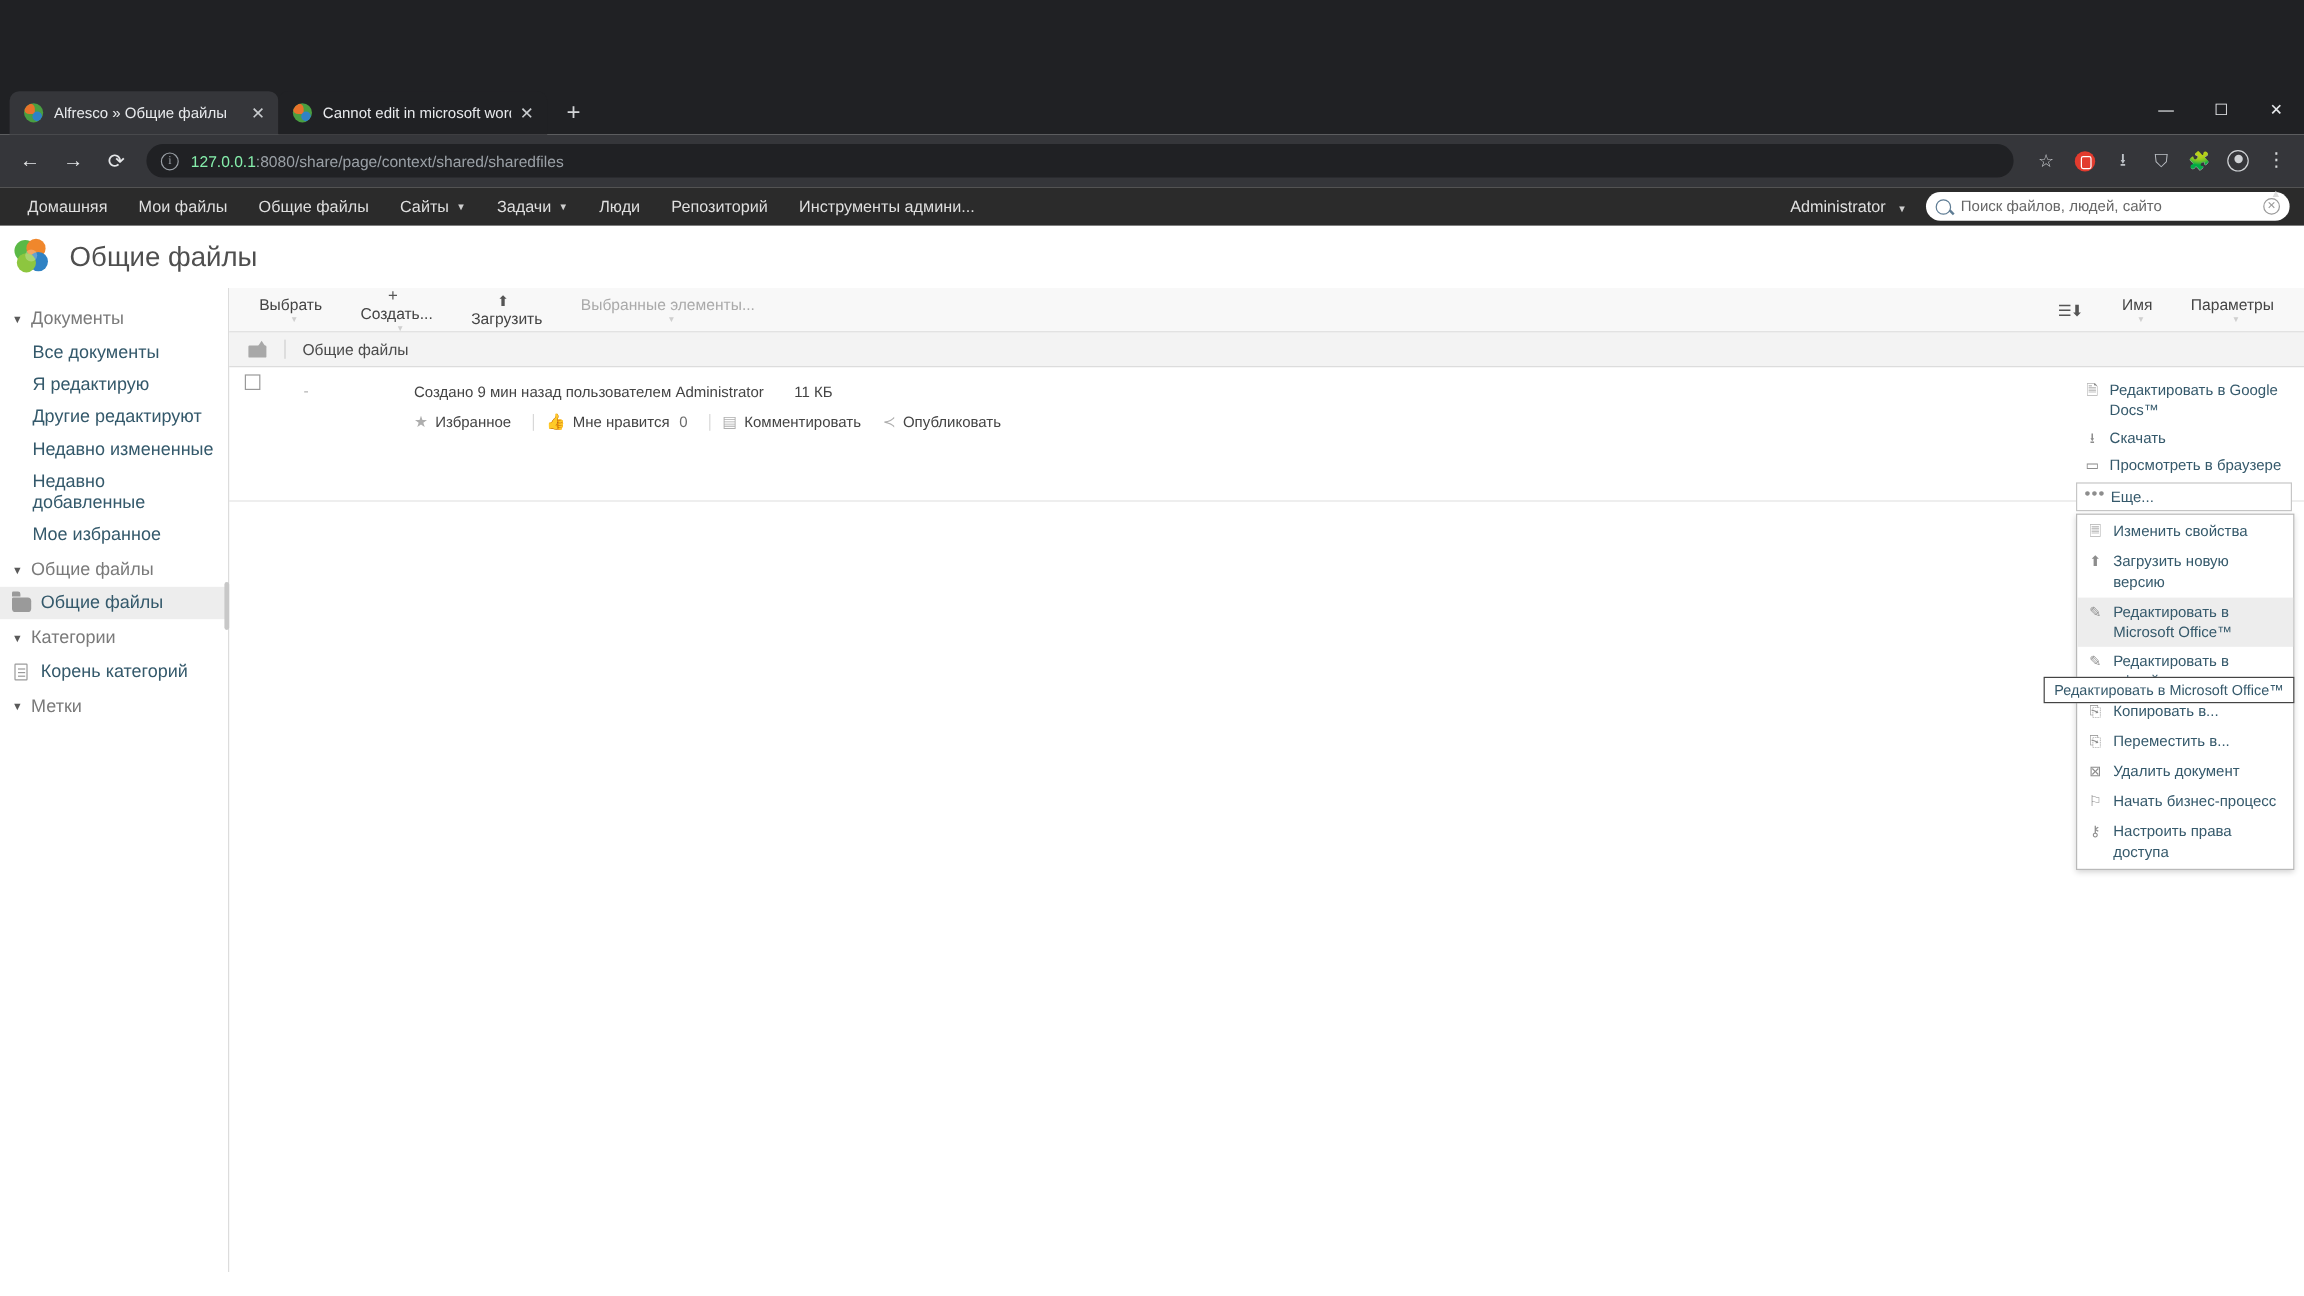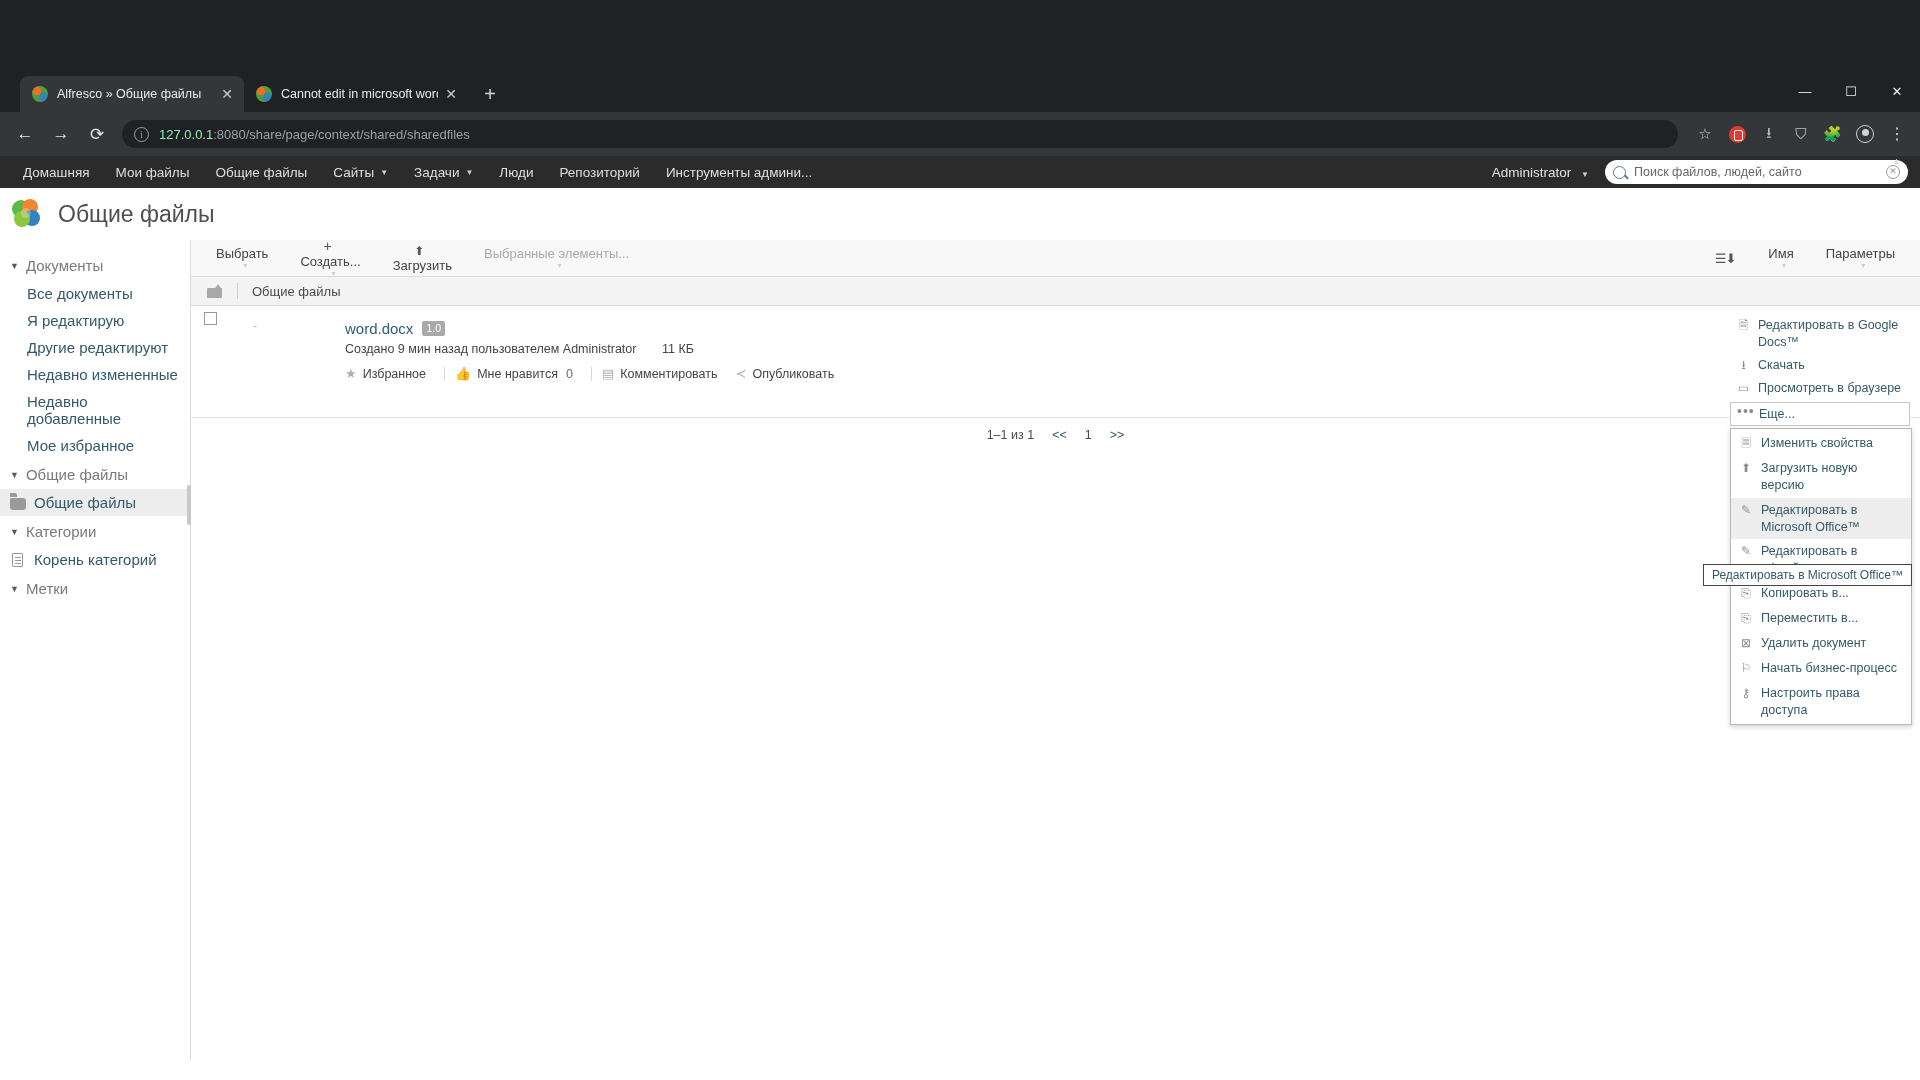--- a/index.html
+++ b/index.html
@@ -6,21 +6,21 @@
   html, body {
     width: 1920px; height: 1080px;
     background: #ffffff;
     font-family: "Liberation Sans", sans-serif;
     overflow: hidden;
   }
   
   #browser-top-pad { height: 70px; background: #202124; }
   #tabstrip {
     height: 42px; background: #202124;
-    display: flex; align-items: flex-end; padding-left: 20px;
+    display: flex; align-items: flex-end; padding-left: 8px;
     position: relative;
   }
   .tab {
     height: 36px; display: flex; align-items: center;
     border-radius: 8px 8px 0 0; padding: 0 10px 0 12px;
     min-width: 0; position: relative;
   }
   .tab.active { background: #35363a; width: 224px; }
   .tab.inactive { background: #202124; width: 224px; }
   .tab-favicon {
@@ -468,24 +468,20 @@
         <span class="crumb-up"></span>
         <span class="crumb-sep"></span>
         <span class="crumb-label">Общие файлы</span>
       </div>
 
       <div id="docrow">
         <span class="chk"></span>
         <span class="thumb-dash">-</span>
 
         <div class="doc-main">
-          <div class="doc-name-line">
-            <span class="doc-name">word.docx</span>
-            <span class="doc-version">1.0</span>
-          </div>
           <div class="doc-meta">
             <span>Создано 9 мин назад пользователем Administrator</span>
             <span class="size">11 КБ</span>
           </div>
 
           <div class="doc-actions">
             <span class="da">
                 <span class="g">★</span>
                 <span>Избранное</span>
               </span>
@@ -561,22 +557,16 @@
           </div>
           <div class="menu-item">
             <span class="mi">⚷</span>
             <span>Настроить права доступа</span>
           </div>
         </div>
 
         <div id="menu-tooltip">Редактировать в Microsoft Office™</div>
       </div>
 
-      <div id="pagination">
-        <span>1–1 из 1</span>
-        <span class="pg">&lt;&lt;</span>
-        <span class="pg-cur">1</span>
-        <span class="pg">&gt;&gt;</span>
-      </div>
 
     </div>
   </div>
 </div>
 
 </body></html>

